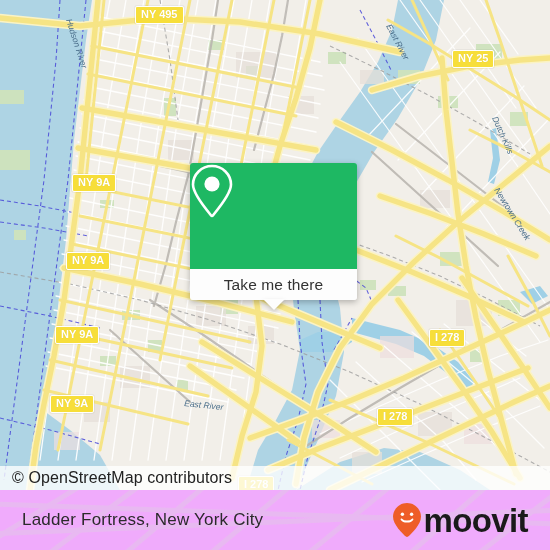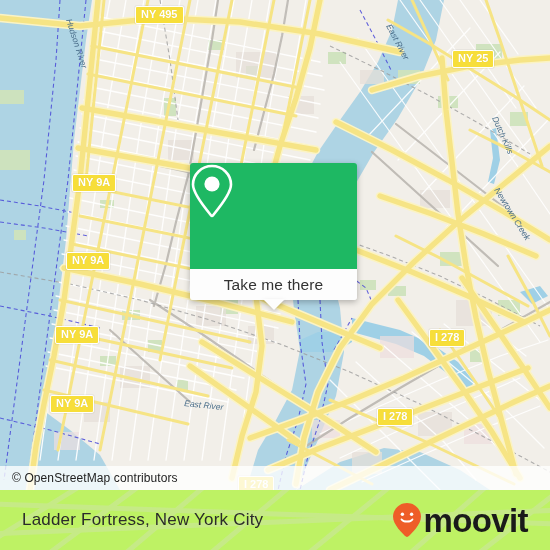--- a/index.html
+++ b/index.html
@@ -12,21 +12,21 @@
 
   
   #map{position:absolute;left:0;top:0;width:550px;height:490px;overflow:hidden;background:#F2EFE9;}
   #map svg{position:absolute;left:0;top:0;}
 
   
   #attrib{
     position:absolute;left:0;top:466px;width:550px;height:24px;
     background:rgba(255,255,255,0.78);
     display:flex;align-items:center;
-    font-size:12px;color:#222;padding-left:12px;box-sizing:border-box;
+    font-size:16px;color:#222;padding-left:12px;box-sizing:border-box;
     letter-spacing:.1px;
   }
 
   
   #card{
     position:absolute;left:190px;top:123px;width:167px;height:137px;
     border-radius:3px;
     box-shadow:0 2px 6px rgba(0,0,0,.28);
     overflow:visible;
     z-index:20;
@@ -48,21 +48,21 @@
     width:0;height:0;
     border-left:11px solid transparent;
     border-right:11px solid transparent;
     border-top:11px solid #FDFDFD;
     filter:drop-shadow(0 2px 2px rgba(0,0,0,.18));
   }
 
   
   #footer{
     position:absolute;left:0;top:490px;width:550px;height:60px;
-    background:#bef264;overflow:hidden;
+    background:#f0abfc;overflow:hidden;
   }
   #footer-wm{position:absolute;left:0;top:0;width:550px;height:60px;opacity:.30;}
   #footer-title{
     position:absolute;left:22px;top:0;height:60px;
     display:flex;align-items:center;
     font-size:17px;color:#2B2B2B;letter-spacing:.2px;
     z-index:2;
   }
   #brand{
     position:absolute;right:22px;top:0;height:60px;

